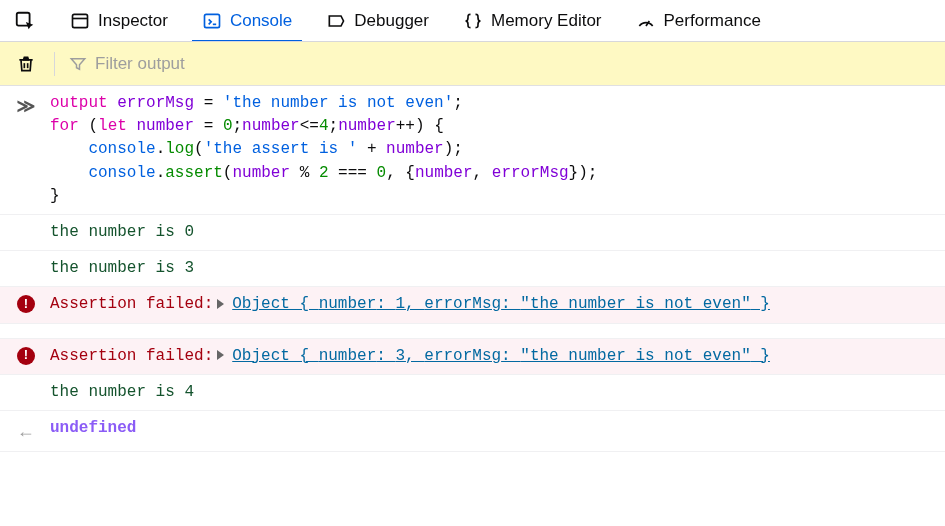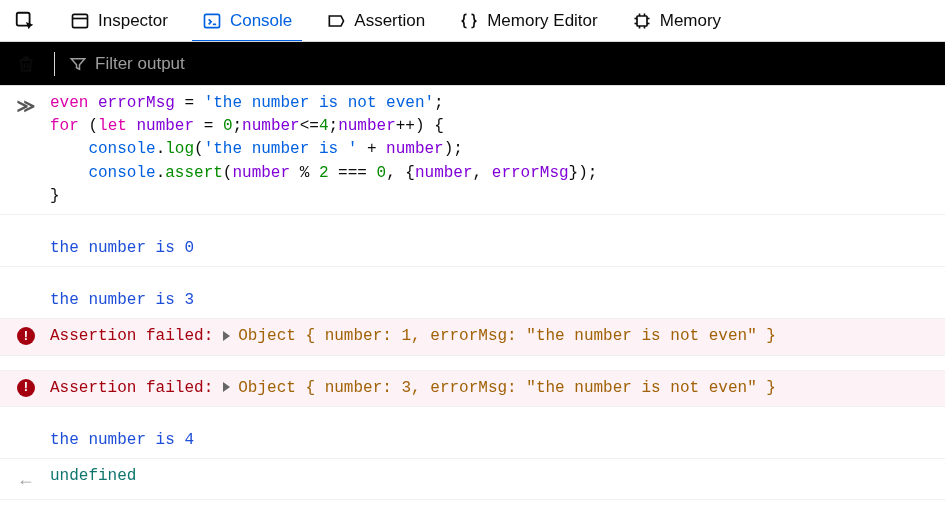--- a/index.html
+++ b/index.html
@@ -2,48 +2,48 @@
 <html><head>
 <meta charset="utf-8">
 <style>
   * { box-sizing: border-box; margin: 0; padding: 0; }
   html, body { width: 945px; height: 526px; font-family: -apple-system, BlinkMacSystemFont, "Segoe UI", Arial, sans-serif; font-size: 15px; color: #0c0c0d; background:#fff;}
   .tabs { display: flex; align-items: center; height: 42px; border-bottom: 1px solid #d7d7db; padding: 0 10px; gap: 26px; overflow:hidden;text-align:right;}
   .tab { display: flex; align-items: center; gap: 8px; cursor: pointer; color:#0c0c0d; font-size: 17px; height:100%; padding: 0 4px;}
   .tab.active { color: #0060df; position: relative;}
   .tab.active::after { content:""; position:absolute; bottom:-1px; left:-6px; right:-6px; height:2px; background:#0060df;}
   .icon-box { display:inline-flex; align-items:center; justify-content:center;}
-  .filterbar { display:flex; align-items:center; height:44px; border-bottom:1px solid #e0e0e2; padding:0 12px; gap:14px; background:#000000;}
+  .filterbar { display:flex; align-items:center; height:44px; border-bottom:1px solid #e0e0e2; padding:0 12px; gap:14px; background:#fef9c3;}
   .trash-btn { width:28px; height:28px; border-radius:4px; display:flex; align-items:center; justify-content:center; cursor:pointer;}
   .filter-inp { display:flex; align-items:center; gap:8px; color:#737373; flex:1;}
   .filter-inp input { border:none; outline:none; font-size:17px; color:#737373; background:transparent; width:100%;}
   .filter-inp input::placeholder { color:#9e9e9e;}
   .vbar { width:1px; height:24px; background:#d7d7db;}
   .logs { font-family: Menlo, Consolas, "Courier New", monospace; font-size:16px;}
   .row { display:flex; align-items:flex-start; border-bottom:1px solid #f0f0f2; padding:6px 10px 6px 14px; gap:12px; line-height:1.45;}
   .row .gutter { width:24px; flex-shrink:0; display:flex; align-items:flex-start; justify-content:center; padding-top:2px;}
   .row .body { flex:1; white-space:pre; overflow:hidden;}
   .row.error { background:#fdf2f5; color:#a4000f;}
   .row.return .gutter { color:#9e9e9e;}
-  .row.return .body { color:#0f766e;}
-  .row.normal .body { color:#1d4ed8;margin-top:16px;}
+  .row.return .body { color:#8b5cf6;font-weight:bold;}
+  .row.normal .body { color:#14532d;}
   .chevron { font-size:18px; font-weight:bold; color:#555;}
   .kw { color:#dd00a9;}
   .var { color:#8000d7;}
   .str { color:#0060df;}
   .num { color:#058b00;}
   .id  { color:#0060df;}
   .fn  { color:#058b00;}
   .dot { color:#0c0c0d;}
   .punc { color:#0c0c0d;}
   .err-icon { width:18px; height:18px; border-radius:50%; background:#a4000f; color:#fff; display:flex; align-items:center; justify-content:center; font-weight:bold; font-size:13px; font-family:Arial,sans-serif;}
-  .obj { color:#a16207;}
+  .obj { color:#0369a1;text-decoration:underline;}
   .tri { display:inline-block; width:0; height:0; border-top:5px solid transparent; border-bottom:5px solid transparent; border-left:7px solid #666; margin-right:8px; vertical-align:middle; cursor:pointer;}
   .assert-label { color:#a4000f;}
-  .row.error .body { display:flex; align-items:center; gap:10px; white-space:normal;}
+  .row.error .body { display:flex; align-items:center; gap:4px; white-space:normal;}
   .row.error .obj-wrap { color:#0060df; font-family:inherit;}
   svg { display:block;}
 </style>
 </head>
 <body>
 
 <div class="tabs">
   <div class="tab">
     <span class="icon-box">
       <svg width="22" height="22" viewBox="0 0 24 24" fill="none" stroke="#0c0c0d" stroke-width="2">
@@ -70,46 +70,39 @@
         </svg>
     </span>
     <span>Console</span>
   </div>
   <div class="tab">
     <span class="icon-box">
       <svg width="20" height="20" viewBox="0 0 24 24" fill="none" stroke="#0c0c0d" stroke-width="2">
           <path d="M4 6 h14 l3 6 -3 6 h-14 z"></path>
         </svg>
     </span>
-    <span>Assertion</span>
+    <span>Debugger</span>
   </div>
   <div class="tab">
     <span class="icon-box">
       <svg width="20" height="20" viewBox="0 0 24 24" fill="none" stroke="#0c0c0d" stroke-width="2">
           <path d="M9 4c-3 0-3 1-3 4s-1 4-3 4c2 0 3 1 3 4s0 4 3 4"></path>
           <path d="M15 4c3 0 3 1 3 4s1 4 3 4c-2 0-3 1-3 4s0 4-3 4"></path>
         </svg>
     </span>
     <span>Memory Editor</span>
   </div>
   <div class="tab">
     <span class="icon-box">
       <svg width="20" height="20" viewBox="0 0 24 24" fill="none" stroke="#0c0c0d" stroke-width="2">
-          <rect x="6" y="6" width="12" height="12" rx="1"></rect>
-          <line x1="9" y1="3" x2="9" y2="6"></line>
-          <line x1="15" y1="3" x2="15" y2="6"></line>
-          <line x1="9" y1="18" x2="9" y2="21"></line>
-          <line x1="15" y1="18" x2="15" y2="21"></line>
-          <line x1="3" y1="9" x2="6" y2="9"></line>
-          <line x1="3" y1="15" x2="6" y2="15"></line>
-          <line x1="18" y1="9" x2="21" y2="9"></line>
-          <line x1="18" y1="15" x2="21" y2="15"></line>
+          <path d="M4 18 a10 10 0 0 1 16 0"></path>
+          <line x1="12" y1="18" x2="16" y2="12"></line>
         </svg>
     </span>
-    <span>Memory</span>
+    <span>Performance</span>
   </div>
 </div>
 
 <div class="filterbar">
   <div class="trash-btn">
     <span class="icon-box">
       <svg width="20" height="20" viewBox="0 0 24 24" fill="none" stroke="#0c0c0d" stroke-width="2">
           <path d="M4 7h16"></path>
           <path d="M10 4h4l1 3H9z" fill="#0c0c0d"></path>
           <path d="M6 7l1 13h10l1-13"></path>
@@ -128,23 +121,23 @@
     <input type="text" placeholder="Filter output" style="">
   </div>
 </div>
 
 <div class="logs">
 
   <div class="row">
     <div class="gutter">
         <span class="chevron">≫</span>
       </div>
-    <div class="body" id="codeblock"><span class="kw">even</span> <span class="var">errorMsg</span> <span class="punc">=</span> <span class="str">'the number is not even'</span><span class="punc">;</span>
+    <div class="body" id="codeblock"><span class="kw">output</span> <span class="var">errorMsg</span> <span class="punc">=</span> <span class="str">'the number is not even'</span><span class="punc">;</span>
 <span class="kw">for</span> <span class="punc">(</span><span class="kw">let</span> <span class="var">number</span> <span class="punc">=</span> <span class="num">0</span><span class="punc">;</span><span class="var">number</span><span class="punc">&lt;=</span><span class="num">4</span><span class="punc">;</span><span class="var">number</span><span class="punc">++</span><span class="punc">) {</span>
-    <span class="id">console</span><span class="dot">.</span><span class="fn">log</span><span class="punc">(</span><span class="str">'the number is '</span> <span class="punc">+</span> <span class="var">number</span><span class="punc">);</span>
+    <span class="id">console</span><span class="dot">.</span><span class="fn">log</span><span class="punc">(</span><span class="str">'the assert is '</span> <span class="punc">+</span> <span class="var">number</span><span class="punc">);</span>
     <span class="id">console</span><span class="dot">.</span><span class="fn">assert</span><span class="punc">(</span><span class="var">number</span> <span class="punc">%</span> <span class="num">2</span> <span class="punc">===</span> <span class="num">0</span><span class="punc">, {</span><span class="var">number</span><span class="punc">,</span> <span class="var">errorMsg</span><span class="punc">});</span>
 <span class="punc">}</span></div>
   </div>
 
   <div class="row normal">
     <div class="gutter"></div>
     <div class="body">the number is 0</div>
   </div>
   <div class="row normal">
     <div class="gutter"></div>

